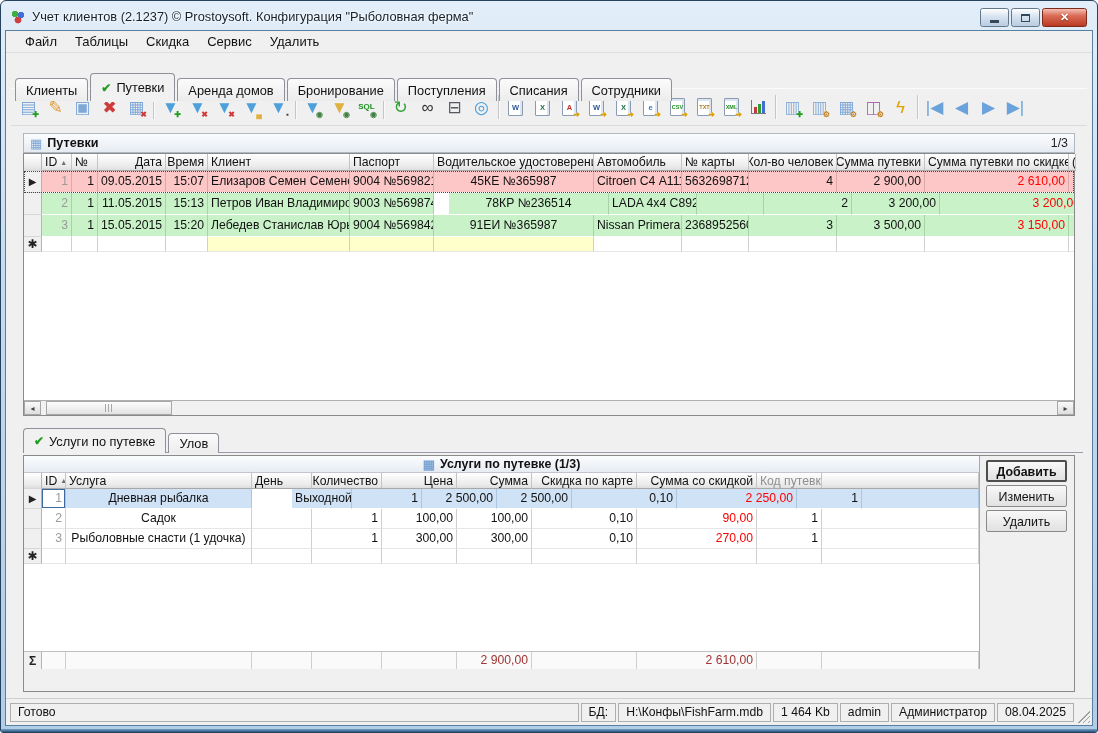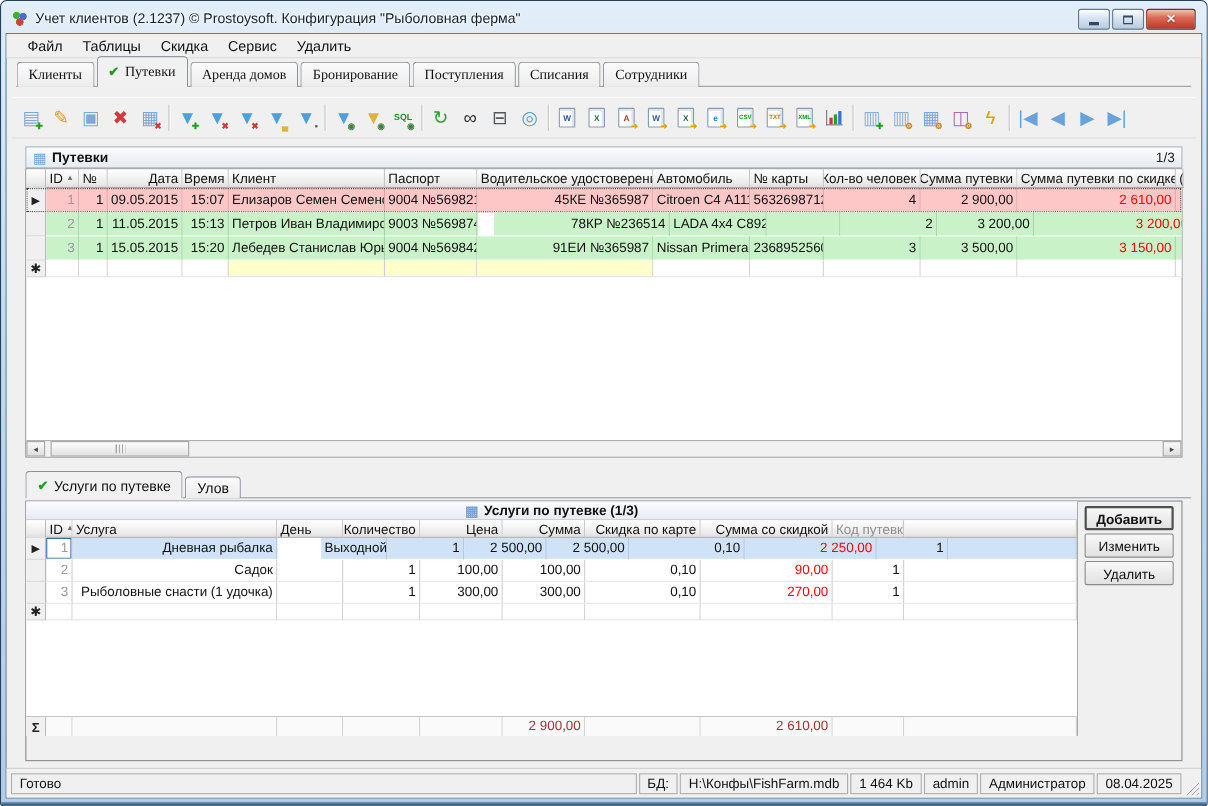--- a/index.html
+++ b/index.html
@@ -22,21 +22,21 @@
   .wbtn .box{width:9px;height:8px;border:1px solid #35495c;border-top-width:2px;}
   .wbtn.close{width:45px;background:linear-gradient(#f3c0b4,#da6c56 40%,#bb3922);border-color:#7e2a1b;
     color:#fff;font-weight:bold;font-size:11px;text-shadow:0 1px 1px #7e2a1b;}
   
   .client{position:absolute;top:29px;left:4px;right:4px;bottom:6px;border:1px solid #56809f;background:#f0f0f0;}
   .menubar{position:absolute;top:0;left:0;right:0;height:22px;background:#f0f0f0;border-bottom:1px solid #dddddd;
     display:flex;align-items:center;padding-left:10px;}
   .menu-item{font-size:13px;color:#111;padding:2px 9px;}
   
   .tabstrip{position:absolute;left:9px;right:9px;display:flex;align-items:flex-end;}
-  .tabstrip.top{top:18px;height:30px;font-family:Liberation Serif, serif;}
+  .tabstrip.top{top:40px;height:30px;}
   .tabstrip.bottom{left:17px;top:396px;height:26px;}
   .tabstrip::after{content:"";position:absolute;left:0;right:0;bottom:0;height:0;border-bottom:1px solid #9a9da5;}
   .tab{position:relative;z-index:2;height:23px;margin-right:2px;padding:0 10px;display:flex;align-items:center;gap:5px;
     background:linear-gradient(#fbfbfb,#ececec);border:1px solid #8e9199;border-bottom:none;border-radius:4px 4px 0 0;
     font-size:12.8px;color:#111;white-space:nowrap;}
   .tab.active{height:28px;background:#f1f1f1;box-shadow:0 1px 0 #f1f1f1;}
   .tabstrip.bottom .tab{height:20px;}
   .tabstrip.bottom .tab.active{height:25px;}
   .check{color:#1e9e1e;font-size:12px;font-weight:bold;}
   
@@ -71,21 +71,21 @@
   .gmark{width:18px;flex:none;background:#f0f0f0;border-right:1px solid #b4b4b4;border-bottom:1px solid #d7d7d7;
     display:flex;align-items:center;justify-content:center;font-size:10px;color:#222;}
   .gmark.hcell{background:linear-gradient(#ffffff,#eaeaea 80%,#dddddd);}
   .gbody{flex:1 1 auto;overflow:hidden;background:#fff;display:flex;flex-direction:column;}
   .grow{display:flex;flex:none;}
   .gcell{flex:none;padding:0 3px;font-size:12.2px;color:#111;white-space:nowrap;overflow:hidden;
     border-right:1px solid #cfcfcf;border-bottom:1px solid #e6e6e6;}
   .grid-main .gcell{line-height:21px;}
   .sub-table .gcell{line-height:19px;}
   .a-r{text-align:right;}
-  .a-l{text-align:right;}
+  .a-l{text-align:center;}
   .gcell.neg{color:#ff0000;}
   .gcell.muted{color:#9a9a9a;}
   .v-current .gcell{background:#fdc7c7;border-bottom-color:#ffffff;border-right-color:#dea8a8;}
   .v-current{outline:1px dotted #444;outline-offset:-1px;}
   .v-green .gcell{background:#c9f2c9;border-bottom-color:#ffffff;border-right-color:#a8d3a8;}
   .v-selected .gcell{background:#cfe2f6;border-bottom-color:#ffffff;border-right-color:#aec7e0;}
   .v-new .gcell{background:#fff;}
   .gcell.newcell{background:#ffffcc;}
   .gcell.focus{background:#fff;box-shadow:inset 0 0 0 1px #3c6aa0;}
   .v-new .gmark{font-size:12px;}

